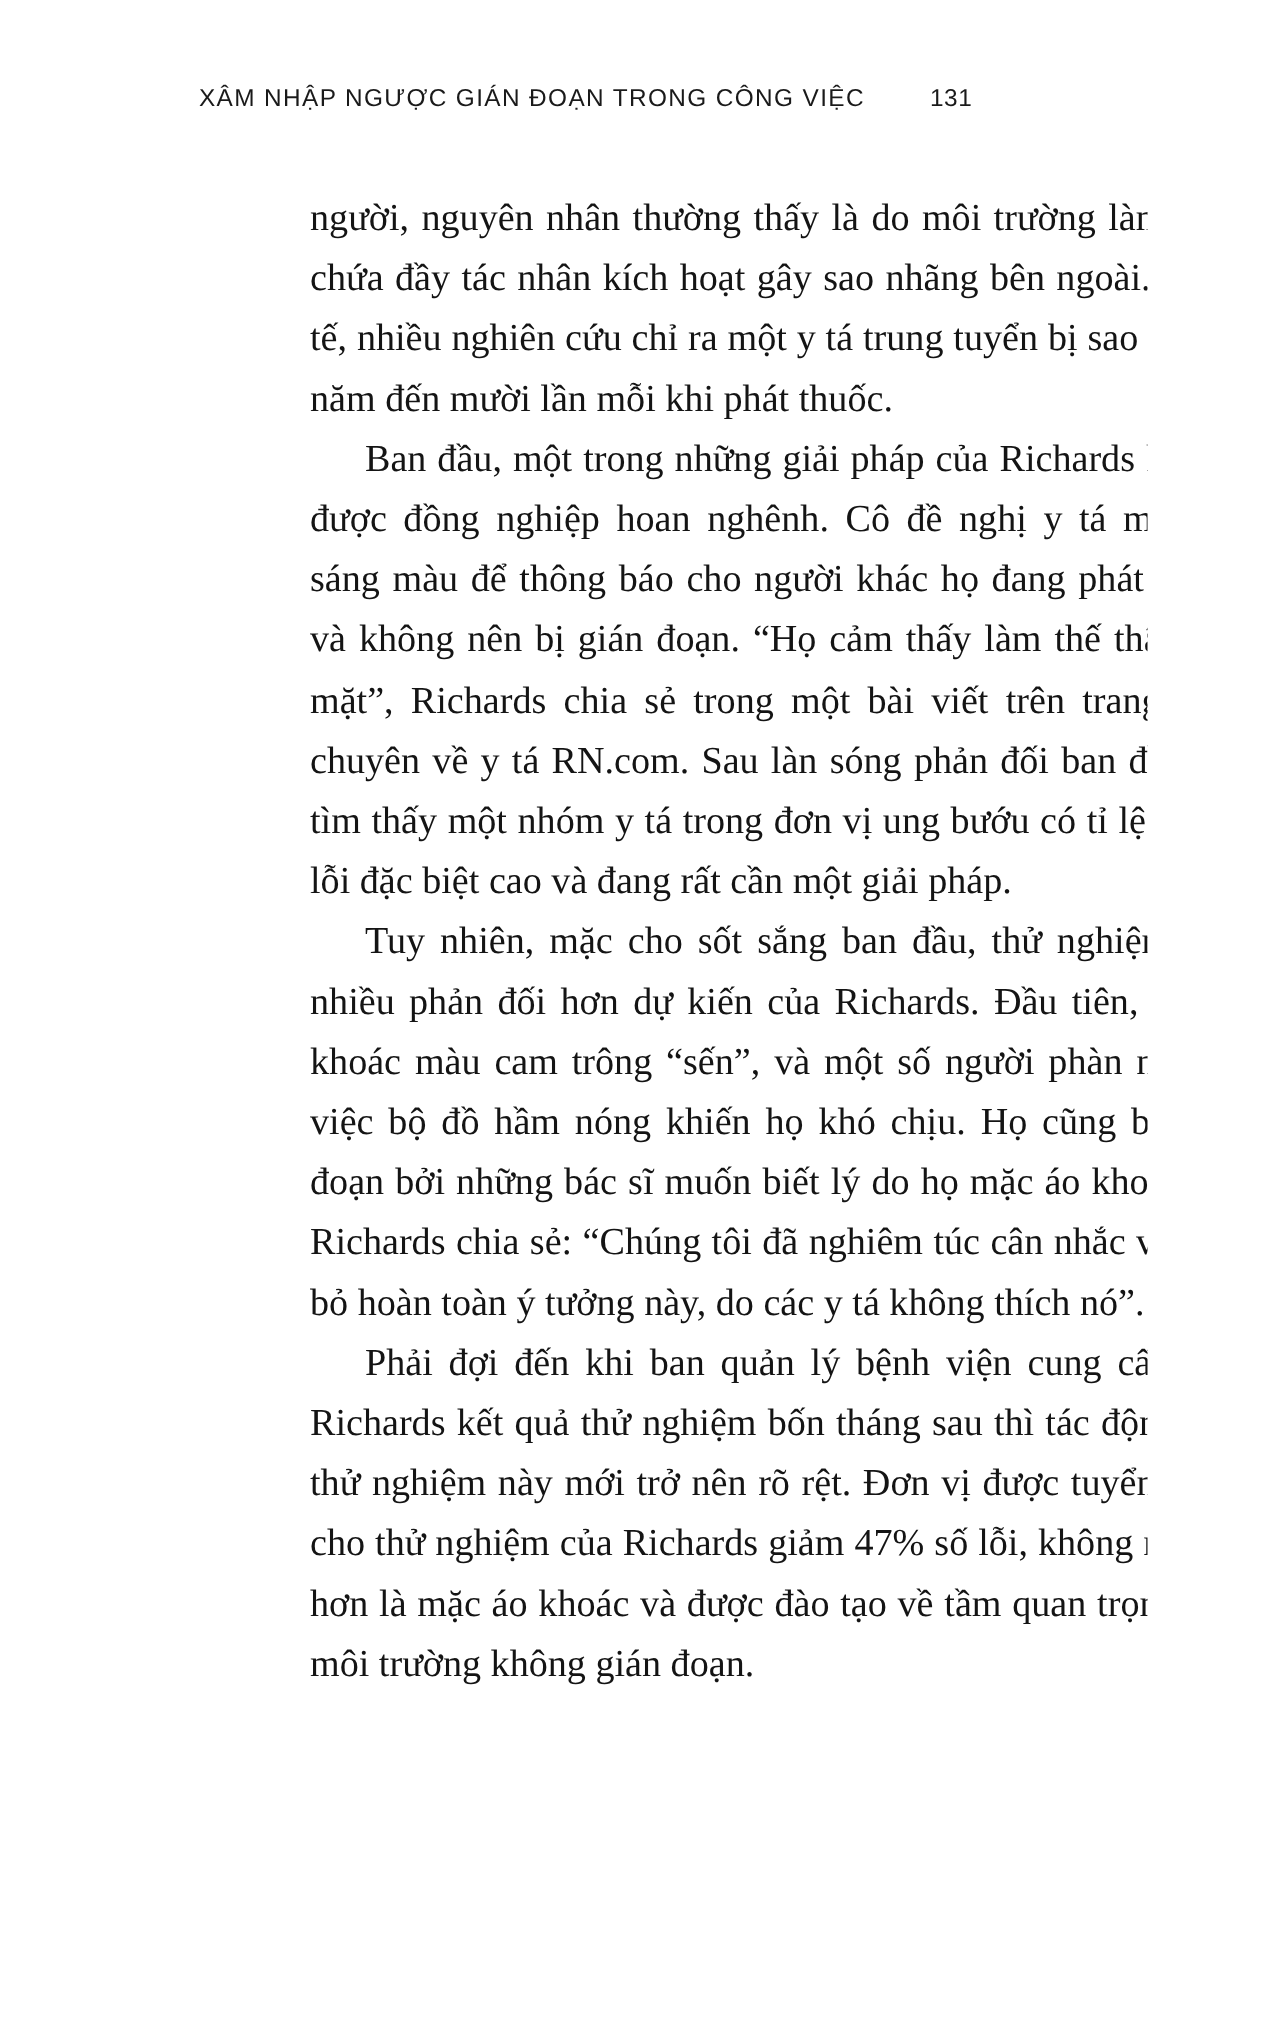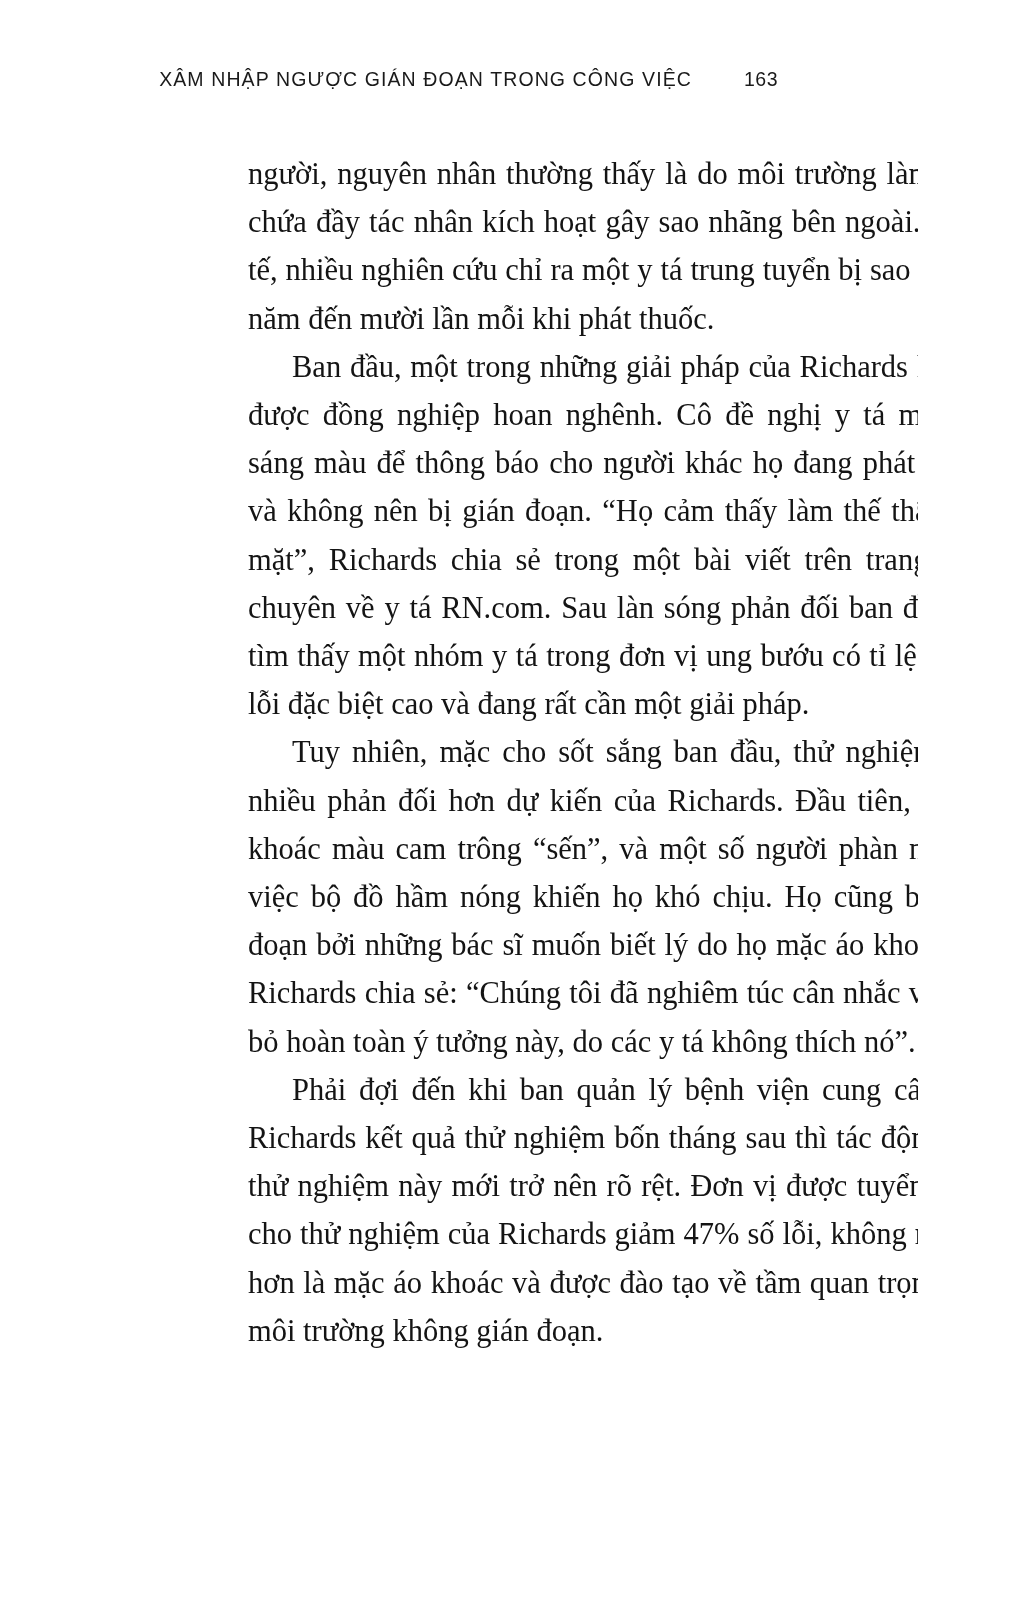--- a/index.html
+++ b/index.html
@@ -61,21 +61,21 @@
   }
   
 </style>
 </head>
 <body>
 
 <div class="page">
 
   <div class="running-head">
     <span class="rh-title">XÂM NHẬP NGƯỢC GIÁN ĐOẠN TRONG CÔNG VIỆC</span>
-    <span class="rh-page">163</span>
+    <span class="rh-page">131</span>
   </div>
 
   <div class="body-col">
     <p class="para">người, nguyên nhân thường thấy là do môi trường làm việc chứa đầy tác nhân kích hoạt gây sao nhãng bên ngoài. Thực tế, nhiều nghiên cứu chỉ ra một y tá trung tuyển bị sao nhãng năm đến mười lần mỗi khi phát thuốc.</p>
     <p class="para indent">Ban đầu, một trong những giải pháp của Richards không được đồng nghiệp hoan nghênh. Cô đề nghị y tá mặc đồ sáng màu để thông báo cho người khác họ đang phát thuốc và không nên bị gián đoạn. “Họ cảm thấy làm thế thật mất mặt”, Richards chia sẻ trong một bài viết trên trang web chuyên về y tá RN.com. Sau làn sóng phản đối ban đầu, cô tìm thấy một nhóm y tá trong đơn vị ung bướu có tỉ lệ phạm lỗi đặc biệt cao và đang rất cần một giải pháp.</p>
     <p class="para indent">Tuy nhiên, mặc cho sốt sắng ban đầu, thử nghiệm gặp nhiều phản đối hơn dự kiến của Richards. Đầu tiên, bộ áo khoác màu cam trông “sến”, và một số người phàn nàn về việc bộ đồ hầm nóng khiến họ khó chịu. Họ cũng bị gián đoạn bởi những bác sĩ muốn biết lý do họ mặc áo khoác đó. Richards chia sẻ: “Chúng tôi đã nghiêm túc cân nhắc việc từ bỏ hoàn toàn ý tưởng này, do các y tá không thích nó”.</p>
     <p class="para indent">Phải đợi đến khi ban quản lý bệnh viện cung cấp cho Richards kết quả thử nghiệm bốn tháng sau thì tác động của thử nghiệm này mới trở nên rõ rệt. Đơn vị được tuyển chọn cho thử nghiệm của Richards giảm 47% số lỗi, không nhờ gì hơn là mặc áo khoác và được đào tạo về tầm quan trọng của môi trường không gián đoạn.</p>
   </div>
 
 </div>

